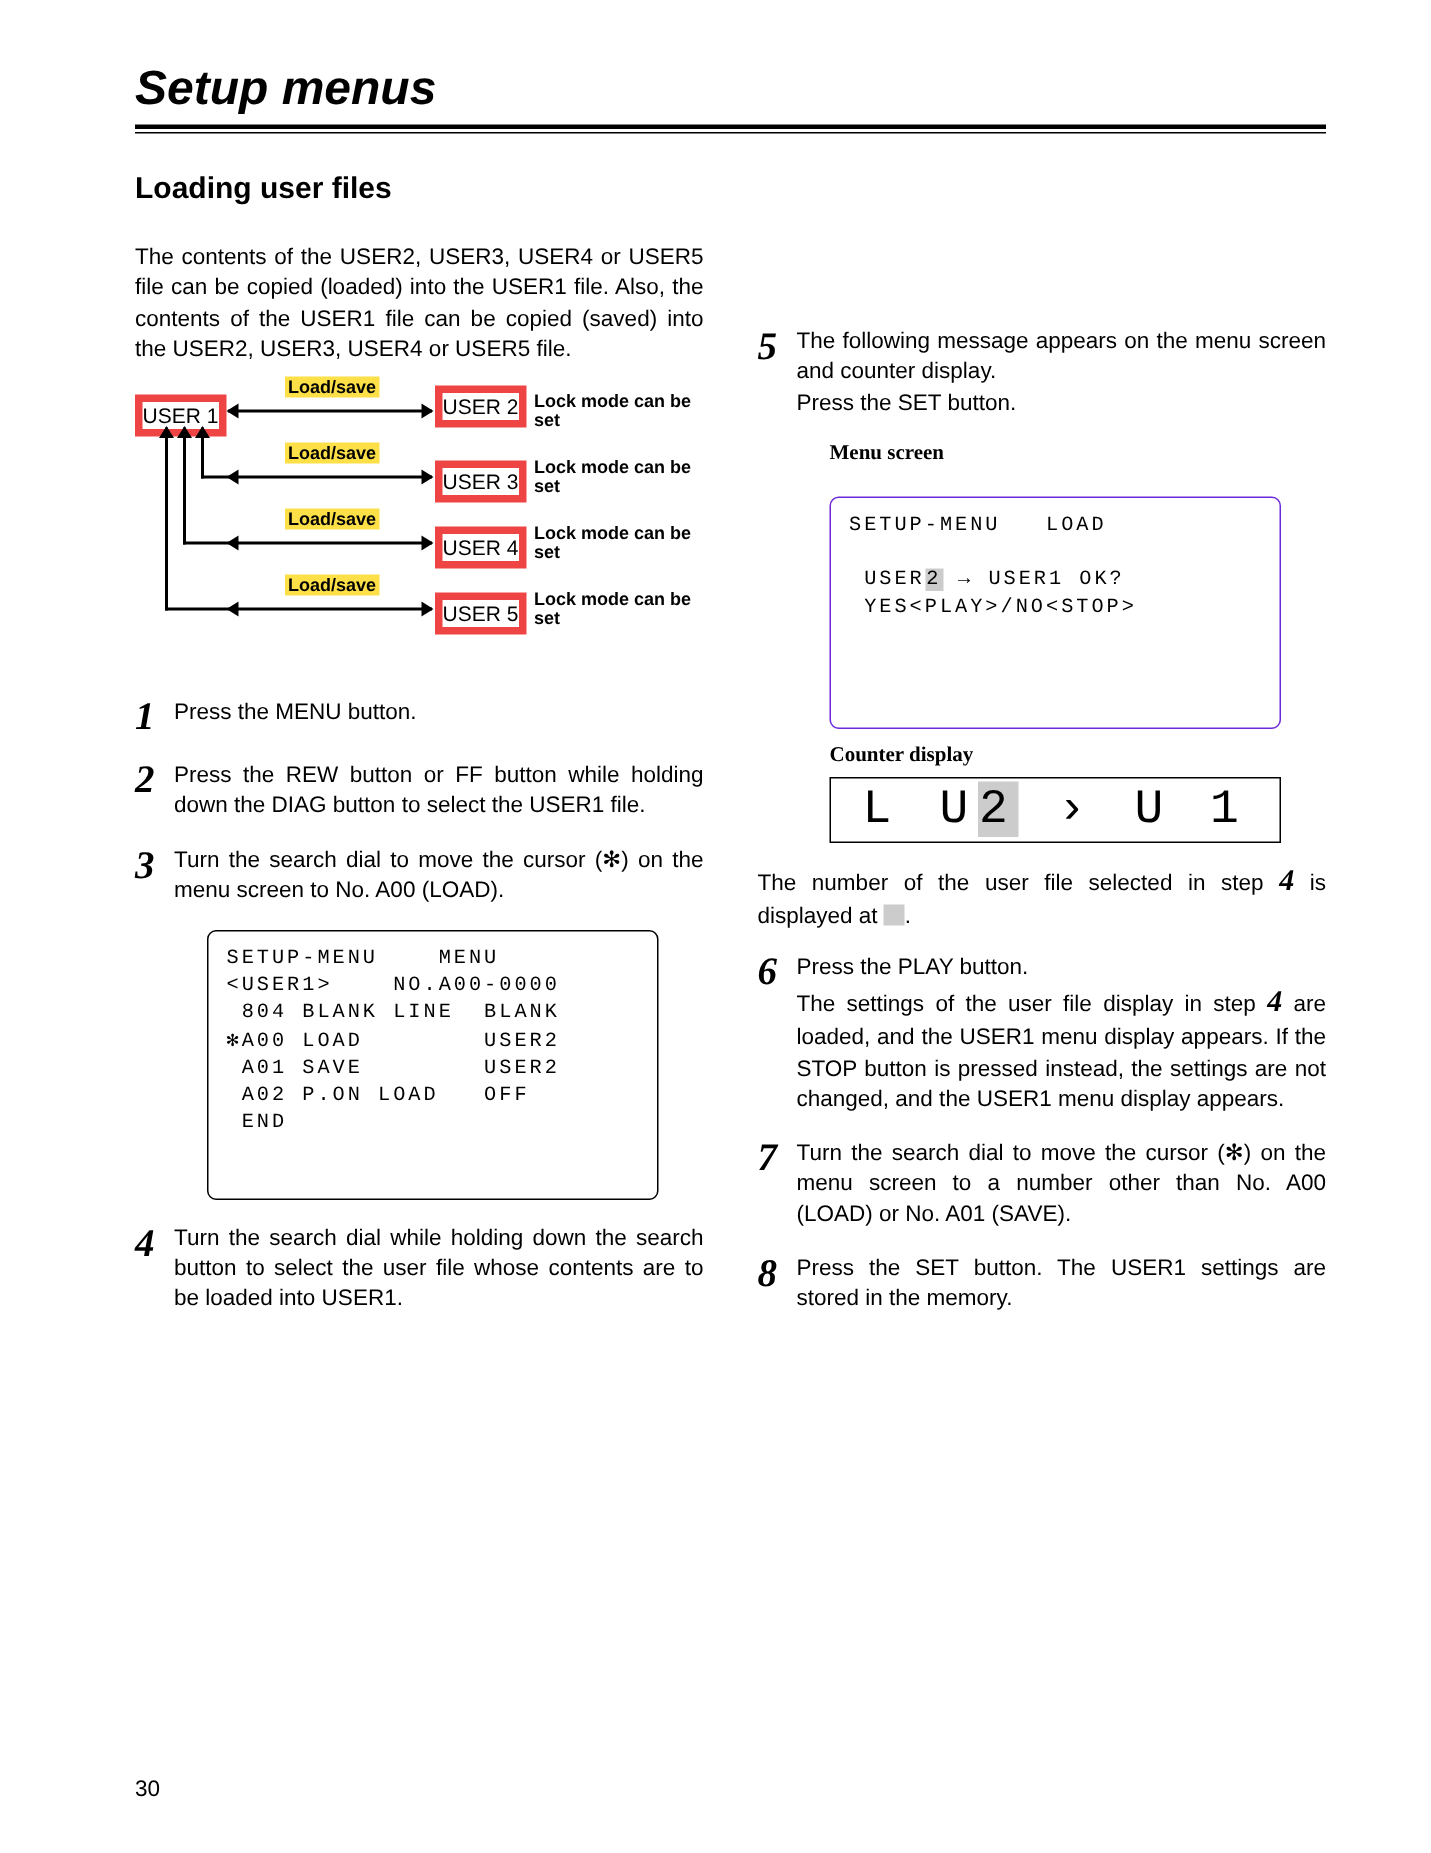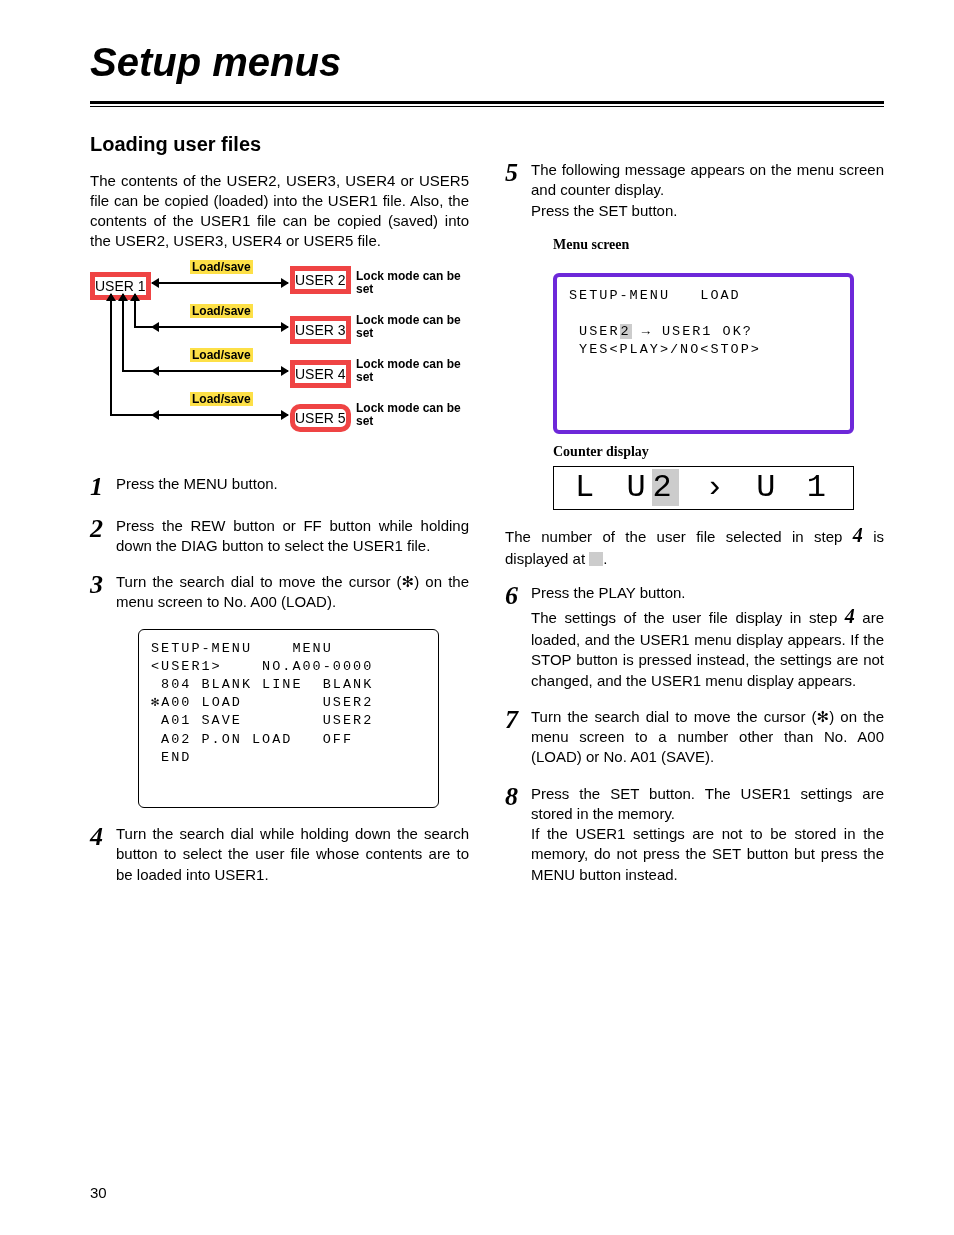--- a/index.html
+++ b/index.html
@@ -6,36 +6,36 @@
   body {
     width: 954px;
     height: 1235px;
     background: #fff;
     font-family: Arial, Helvetica, sans-serif;
     color: #000;
     position: relative;
     padding: 40px 70px 40px 90px;
   }
   .page-title {
-    font-size: 40px;
+    font-size: 32px;
     font-weight: bold;
     font-style: italic;
-    margin-bottom: 16px;
+    margin-bottom: 6px;
   }
   .title-rule {
     border: 0;
     border-top: 3px solid #000;
     border-bottom: 1px solid #000;
     height: 6px;
     margin-bottom: 26px;
   }
   .section-title {
     font-size: 20px;
     font-weight: bold;
-    margin-bottom: 4px;
+    margin-bottom: 24px;
   }
   .cols {
     display: flex;
     gap: 36px;
     align-items: flex-end;
   }
   .col { flex: 1 1 0; min-width: 0; }
   .intro {
     font-size: 15px;
     line-height: 1.35;
@@ -129,21 +129,21 @@
     margin: 8px 30px 16px 48px;
     line-height: 1.35;
   }
   .menu-label {
     font-weight: bold;
     font-size: 14px;
     margin: 2px 0 4px 48px;
     font-family: Liberation Serif, serif;
   }
   .menu-panel2 {
-    border: 4px solid #6d28d9;
+    border: 1px solid #6d28d9;
     border-radius: 6px;
     padding: 10px 12px 70px 12px;
     font-family: "Courier New", monospace;
     font-size: 13.5px;
     letter-spacing: 2px;
     white-space: pre;
     margin: 20px 30px 10px 48px;
     line-height: 1.35;
   }
   .hl { background: #ccc; padding: 0 1px; }
@@ -186,21 +186,21 @@
 
   <div class="col">
     <p class="intro">The contents of the USER2, USER3, USER4 or USER5 file can be copied (loaded) into the USER1 file. Also, the contents of the USER1 file can be copied (saved) into the USER2, USER3, USER4 or USER5 file.</p>
 
     <div class="diagram">
       <div class="ubox" style="left:0; top:6px;">USER 1</div>
 
       <div class="ubox" style="left:200px; top:0;">USER 2</div>
       <div class="ubox" style="left:200px; top:50px;">USER 3</div>
       <div class="ubox" style="left:200px; top:94px;">USER 4</div>
-      <div class="ubox" style="left:200px; top:138px;border-radius:10px;">USER 5</div>
+      <div class="ubox" style="left:200px; top:138px;">USER 5</div>
 
       <div class="arrow-ls" style="left:62px; top:16px; width:136px;"></div>
       <div class="arrow-ls" style="left:62px; top:60px; width:136px;"></div>
       <div class="arrow-ls" style="left:62px; top:104px; width:136px;"></div>
       <div class="arrow-ls" style="left:62px; top:148px; width:136px;"></div>
 
       <div class="vline vline-up" style="left:20px; top:28px; height:122px;"></div>
       <div class="vline vline-up" style="left:32px; top:28px; height:78px;"></div>
       <div class="vline vline-up" style="left:44px; top:28px; height:34px;"></div>
       <div style="position:absolute; left:20px; top:148px; width:42px; height:2px; background:#000;"></div>
@@ -293,20 +293,19 @@
       <div class="step-num">7</div>
       <div>
         <span>Turn the search dial to move the cursor (</span><span class="ast">✻</span><span>) on the menu screen to a number other than No. A00 (LOAD) or No. A01 (SAVE).</span>
       </div>
     </div>
 
     <div class="step">
       <div class="step-num">8</div>
       <div>
         <div>Press the SET button. The USER1 settings are stored in the memory.</div>
-        <div>If the USER1 settings are not to be stored in the memory, do not press the SET button but press the MENU button instead.</div>
       </div>
     </div>
 
   </div>
 </div>
 
 <div class="page-num">30</div>
 
 </body></html>

